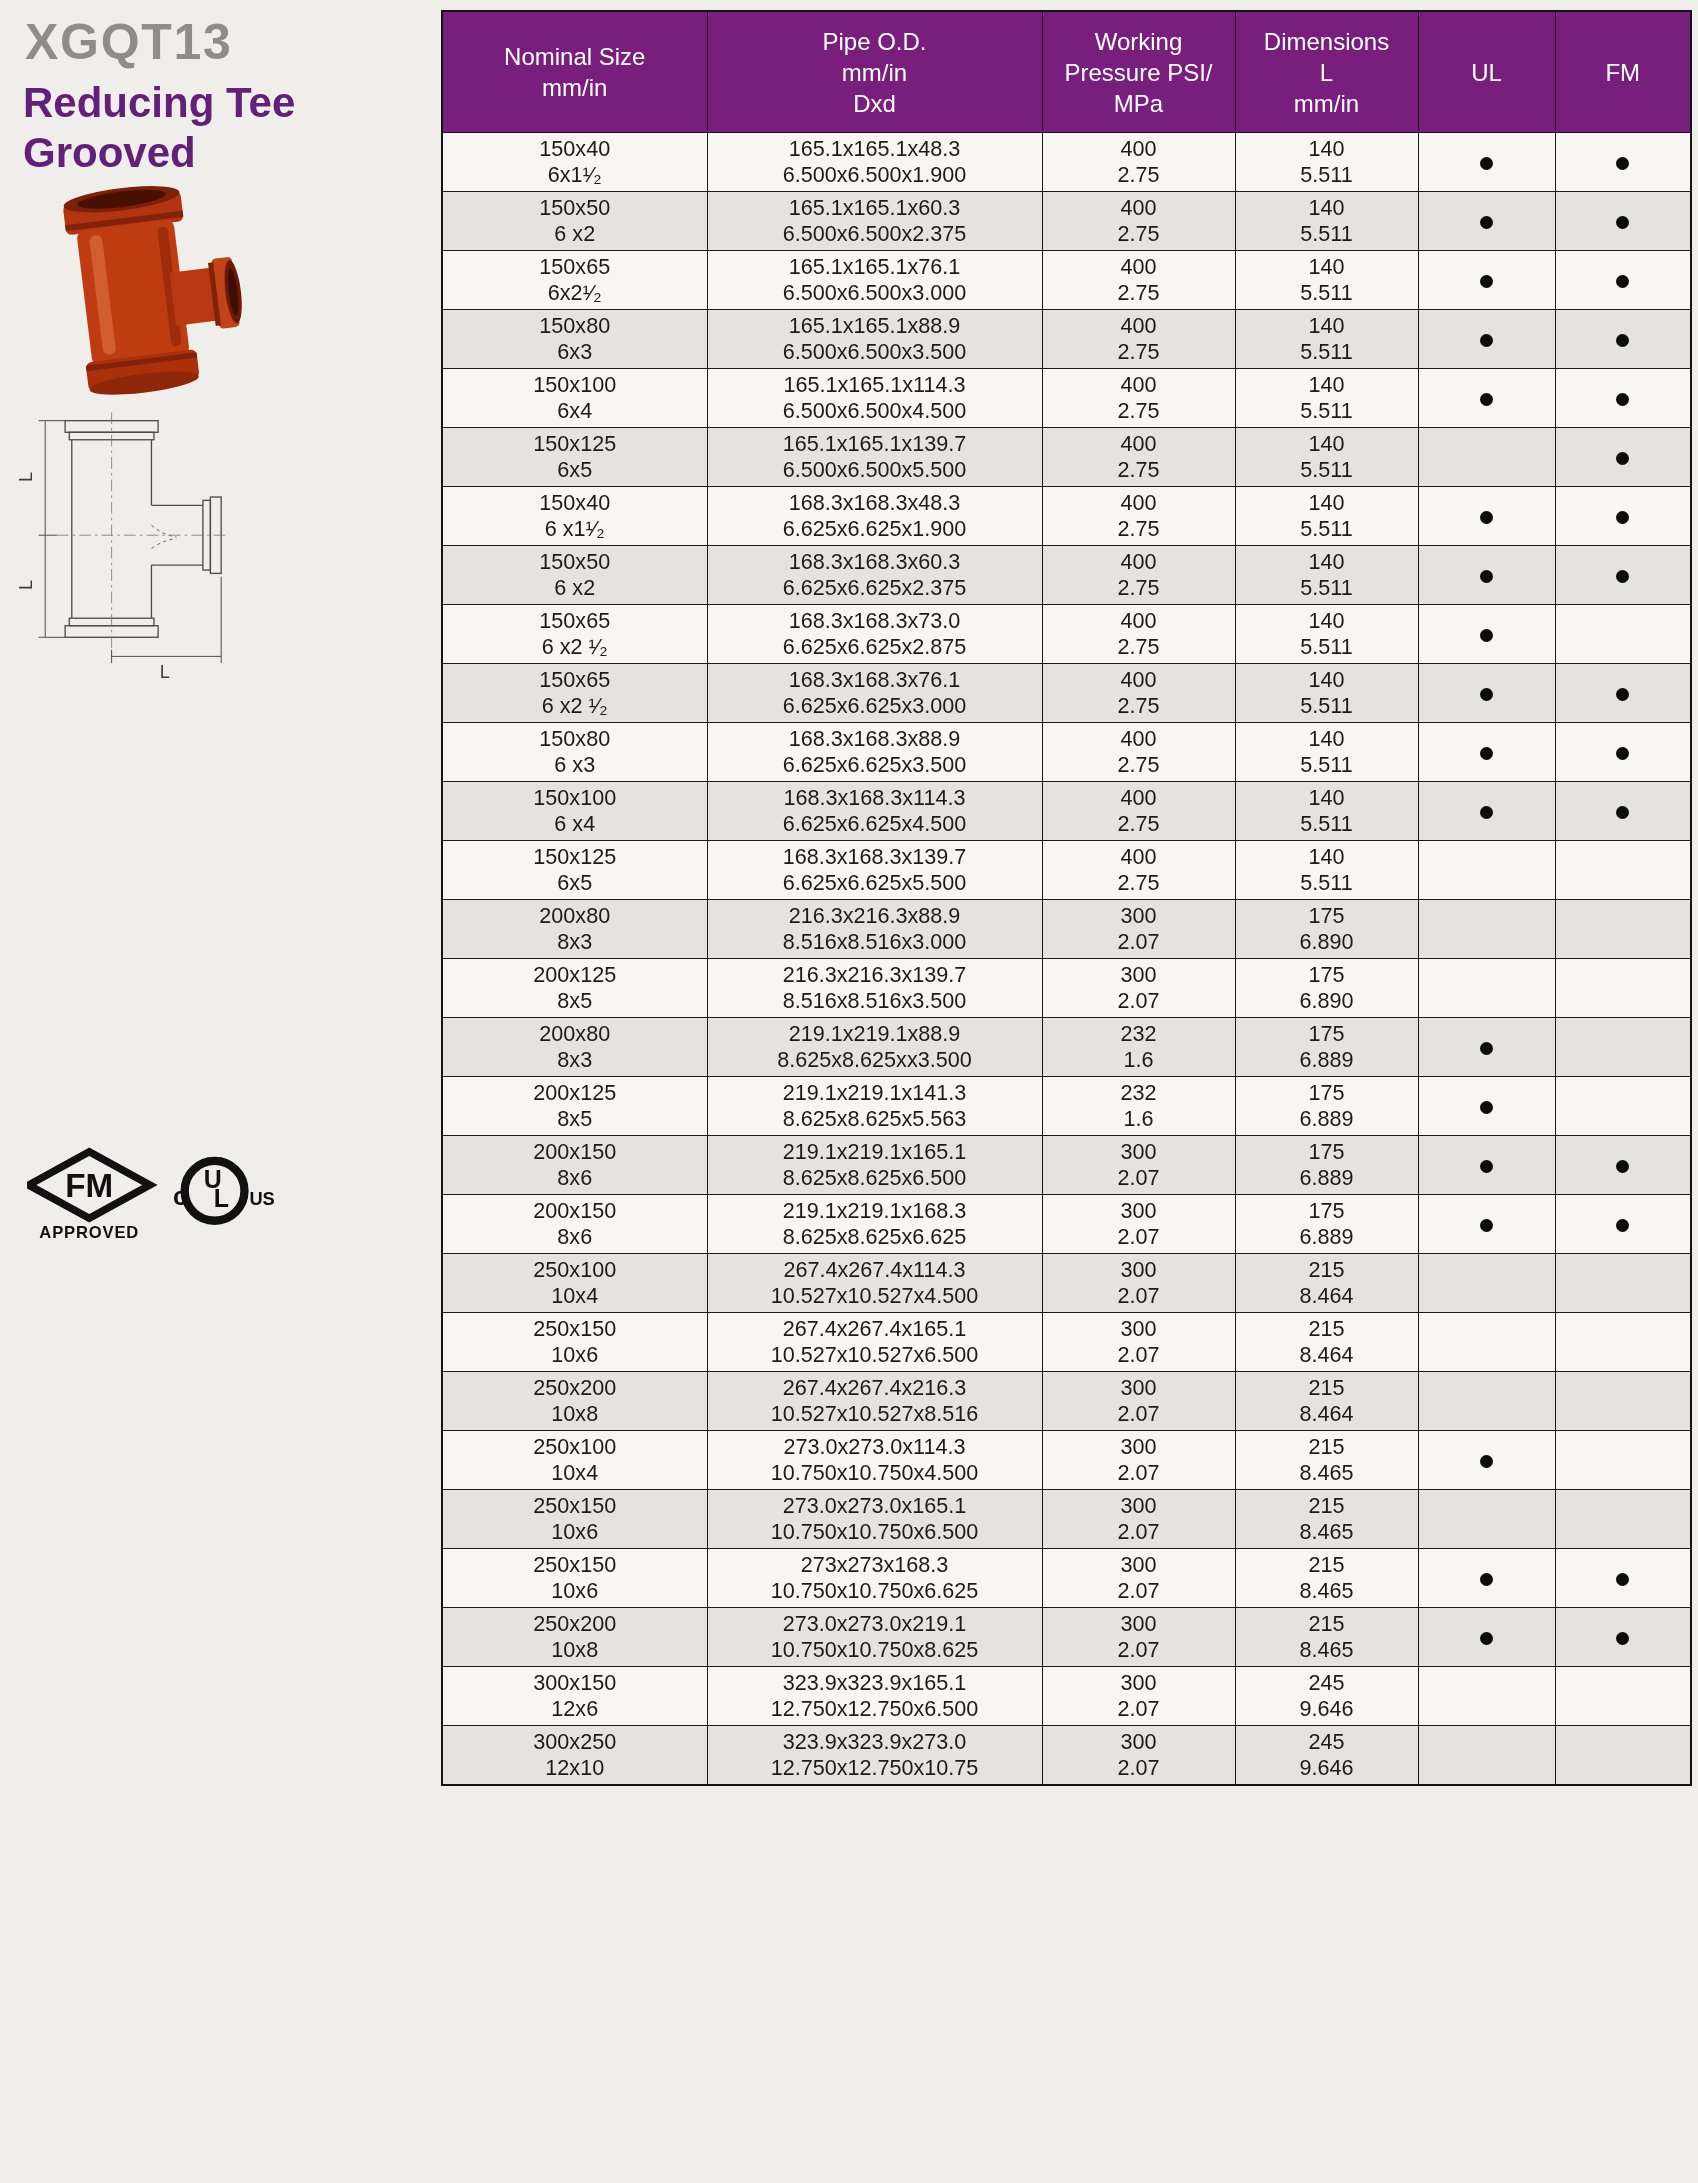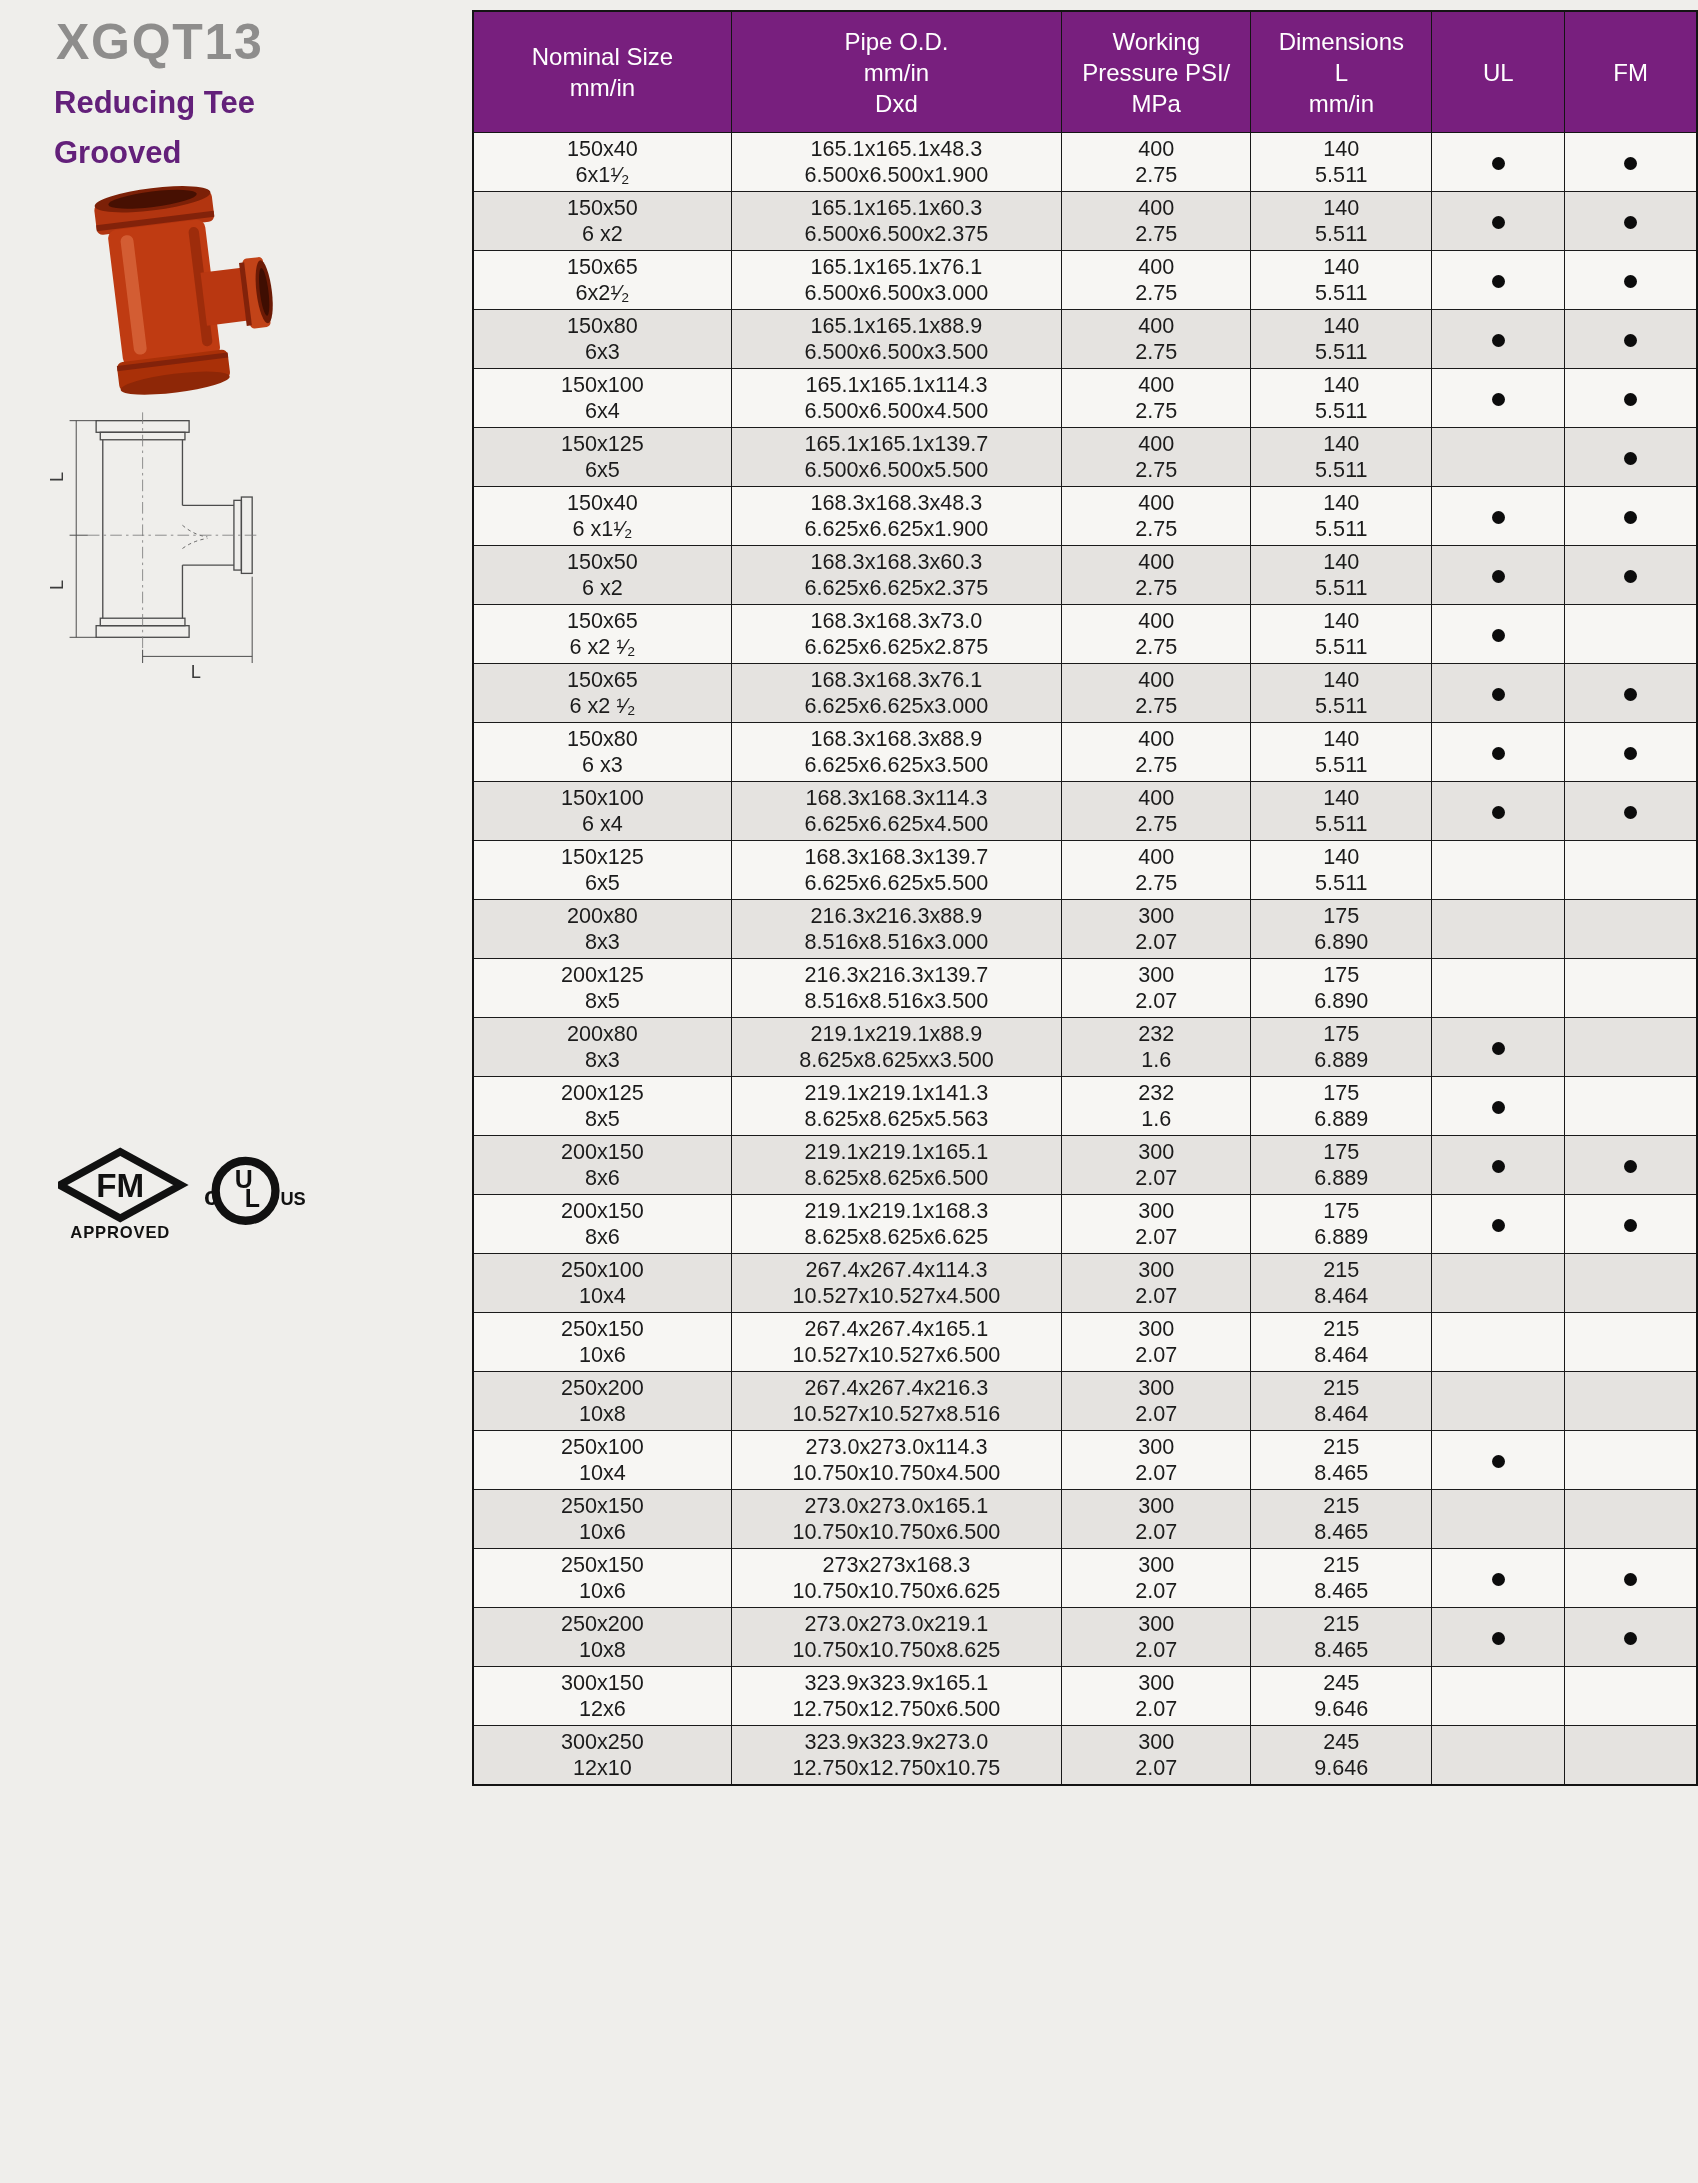--- a/index.html
+++ b/index.html
@@ -3,30 +3,30 @@
 <meta charset="utf-8">
 <style>
   html,body{margin:0;padding:0;}
   body{
     width:1698px;height:2183px;
     background:#efeeeb;
     font-family:"Liberation Sans", sans-serif;
     position:relative;
     -webkit-font-smoothing:antialiased;
   }
-  .page{position:absolute;inset:0;overflow:hidden;margin-left:31px;}
+  .page{position:absolute;inset:0;overflow:hidden;}
 
   
   .model-code{
     position:absolute;left:25px;top:13.3px;
     font-size:50px;font-weight:bold;color:#8e8d8c;letter-spacing:1.7px;
   }
   .product-title{
     position:absolute;left:23px;top:78px;
-    font-size:31px;font-weight:bold;color:#63207a;
+    font-size:42px;font-weight:bold;color:#63207a;
     line-height:50px;white-space:pre-line;
   }
   .product-photo{position:absolute;left:32px;top:173px;width:226px;height:223px;}
   .tech-drawing{position:absolute;left:16.6px;top:409px;width:249px;height:274px;}
   .logos{position:absolute;left:26.6px;top:1145px;width:249px;height:100px;}
 
   
   table.spec-table{
     position:absolute;left:441px;top:10px;
     border-collapse:collapse;table-layout:fixed;

